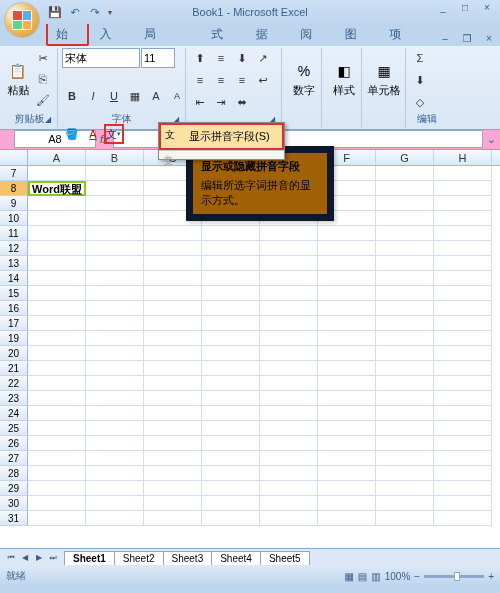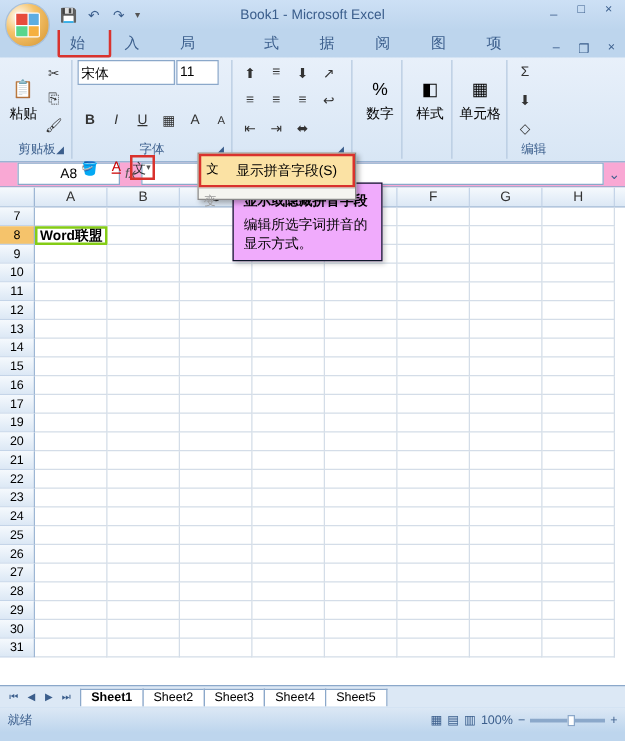--- a/index.html
+++ b/index.html
@@ -42,21 +42,21 @@
 .rows { display: flex; flex-direction: column; }
 .gridrow { display: flex; height: 15px; }
 .rowh { width: 28px; background: linear-gradient(#f5f9fd,#dce8f5); border-right: 1px solid #9db6d4; border-bottom: 1px solid #c4d4e8; text-align: center; font-size: 10px; line-height: 15px; }
 .rowh.sel { background: #f5c36b; }
 .cell { width: 58px; border-right: 1px solid #d4dde8; border-bottom: 1px solid #d4dde8; font-size: 11px; padding: 0 2px; line-height: 15px; }
 .cell.active { border: 2px solid #84cc16; line-height: 13px; font-weight: bold; }
 .dropdown-menu { position: absolute; left: 158px; top: 122px; background: #f5f5f0; border: 1px solid #8a8a8a; box-shadow: 2px 2px 4px rgba(0,0,0,0.3); z-index: 20; font-size: 11px; }
 .menu-item { padding: 4px 12px 4px 28px; cursor: pointer; position: relative; }
 .menu-item.highlighted { background: #fbe2a4; border: 2px solid #d9322d; }
 .menu-item-icon { position: absolute; left: 4px; top: 3px; width: 16px; height: 16px; font-size: 10px; }
-.tooltip { position: absolute; left: 186px; top: 146px; width: 120px; background: #f0abfc; border: 1px solid #0f172a; padding: 6px 8px; font-size: 11px; z-index: 19; box-shadow: 2px 2px 4px rgba(0,0,0,0.2); }
+.tooltip { position: absolute; left: 186px; top: 146px; width: 148px; background: #a16207; border: 7px solid #0f172a; padding: 6px 8px; font-size: 11px; z-index: 19; box-shadow: 2px 2px 4px rgba(0,0,0,0.2); }
 .tooltip-title { font-weight: bold; margin-bottom: 4px; }
 .sheet-tabs { height: 18px; background: #dce8f5; display: flex; align-items: center; font-size: 10px; border-top: 1px solid #8ba8ca; }
 .nav-btns { display: flex; gap: 0; margin: 0 4px; }
 .nav-btn { width: 14px; height: 14px; display: flex; align-items: center; justify-content: center; cursor: pointer; font-size: 8px; color: #3b5e8c; }
 .sheet-tab { padding: 1px 8px; background: #fff; border: 1px solid #8ba8ca; border-bottom: none; margin-right: -1px; cursor: pointer; }
 .sheet-tab.active { background: #fff; font-weight: bold; }
 .statusbar { height: 20px; background: linear-gradient(#dce8f5,#bdd5ed); display: flex; align-items: center; justify-content: space-between; padding: 0 6px; font-size: 10px; color: #3b5e8c; }
 .zoom-area { display: flex; align-items: center; gap: 4px; }
 .zoom-slider { width: 60px; height: 3px; background: #8ba8ca; position: relative; }
 .zoom-thumb { position: absolute; left: 50%; top: -3px; width: 6px; height: 9px; background: #fff; border: 1px solid #8ba8ca; }

